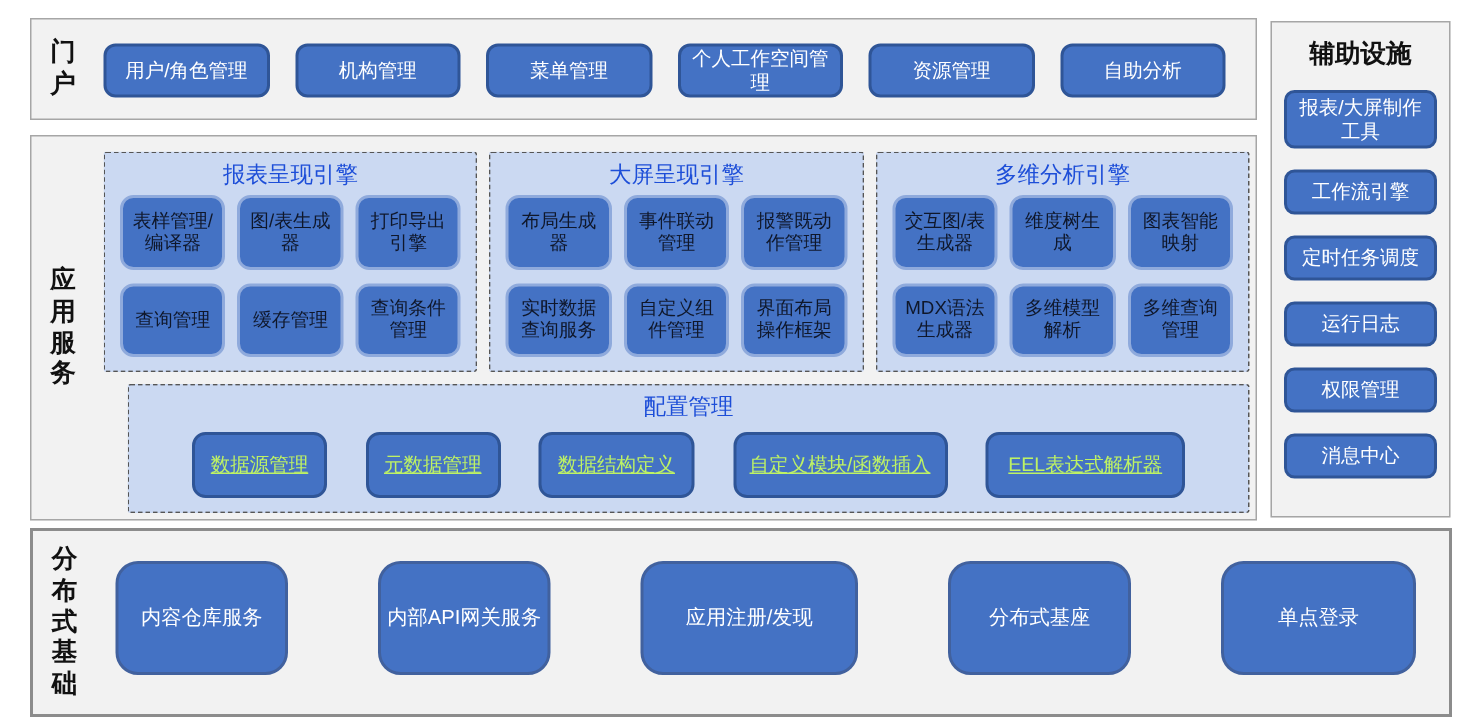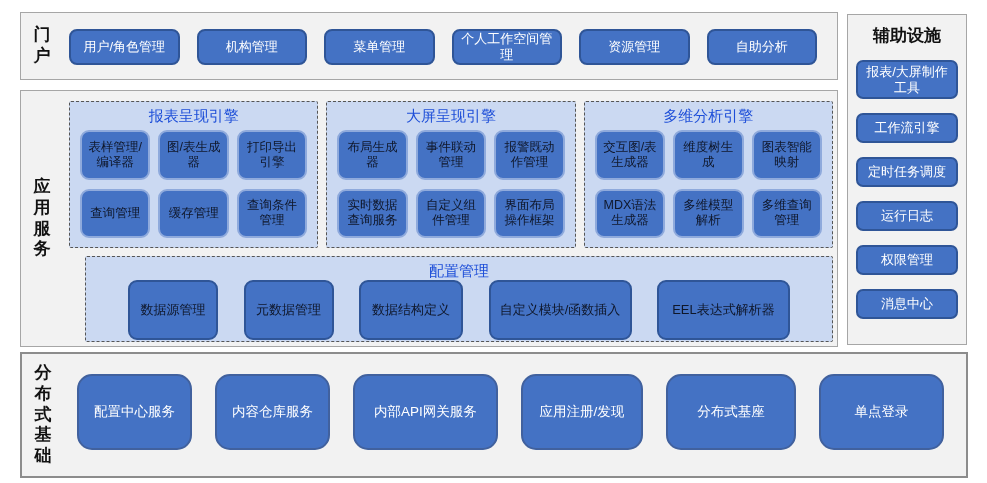--- a/index.html
+++ b/index.html
@@ -71,21 +71,21 @@
   }
   .config-panel{
     position:absolute;left:64px;right:4px;top:165px;height:86px;
     background:var(--panel-blue);border:1px dashed #555;box-sizing:border-box;
     border-radius:2px;
   }
   .config-row{
     display:flex;justify-content:space-between;
     padding:0 42px;align-items:center;height:50px;
   }
-  .config-row .btn{height:60px;border:2px solid var(--blue-dark);color:#0f172a;font-size:13px;}
+  .config-row .btn{height:44px;border:2px solid var(--blue-dark);color:#bef264;font-size:13px;text-decoration:underline;}
   .config-row .btn:nth-child(1){width:90px;}
   .config-row .btn:nth-child(2){width:90px;}
   .config-row .btn:nth-child(3){width:104px;}
   .config-row .btn:nth-child(4){width:143px;}
   .config-row .btn:nth-child(5){width:133px;}
 
   
   .aux-title{
     text-align:center;font-weight:bold;font-size:17px;color:#111;
     padding-top:9px;
@@ -188,20 +188,19 @@
     <div class="btn">定时任务调度</div>
     <div class="btn">运行日志</div>
     <div class="btn">权限管理</div>
     <div class="btn">消息中心</div>
   </div>
 </div>
 
 <div class="section sec-foundation">
   <div class="vlabel">分布式基础</div>
   <div class="foundation-row">
-    <div class="btn">配置中心服务</div>
     <div class="btn">内容仓库服务</div>
     <div class="btn">内部API网关服务</div>
     <div class="btn">应用注册/发现</div>
     <div class="btn">分布式基座</div>
     <div class="btn">单点登录</div>
   </div>
 </div>
 
 </body></html>

